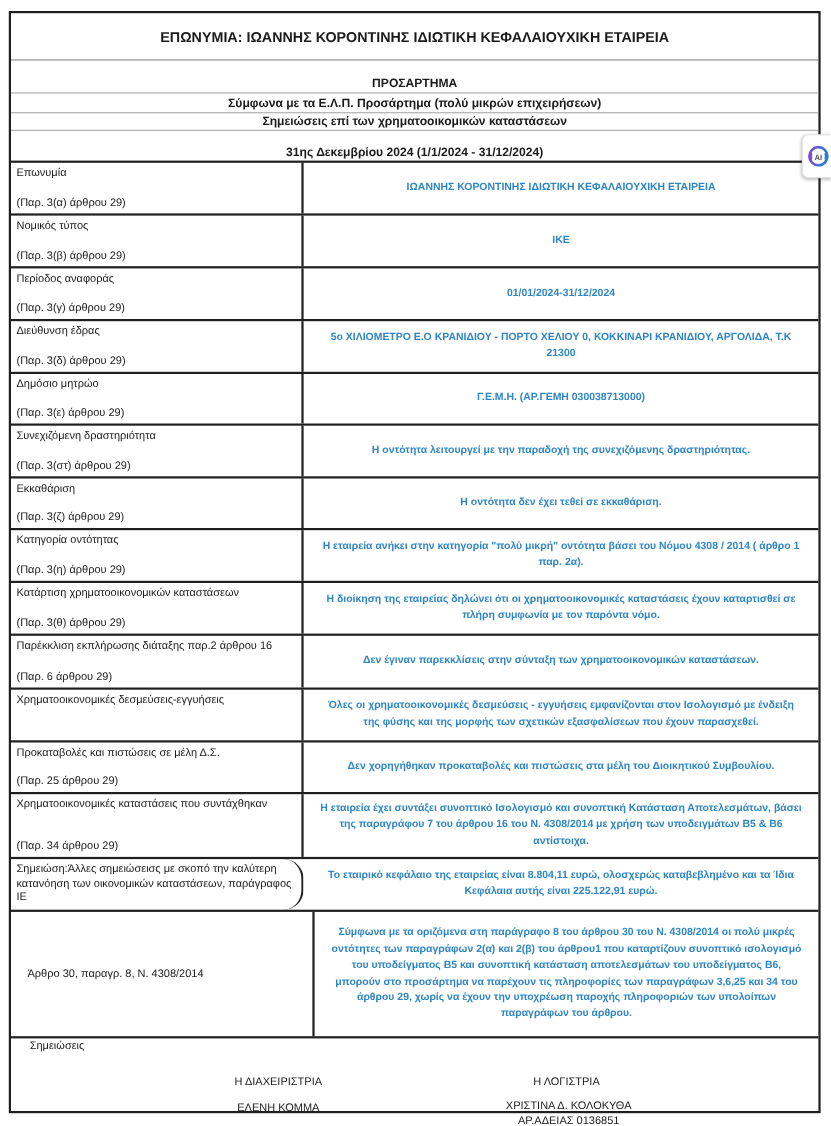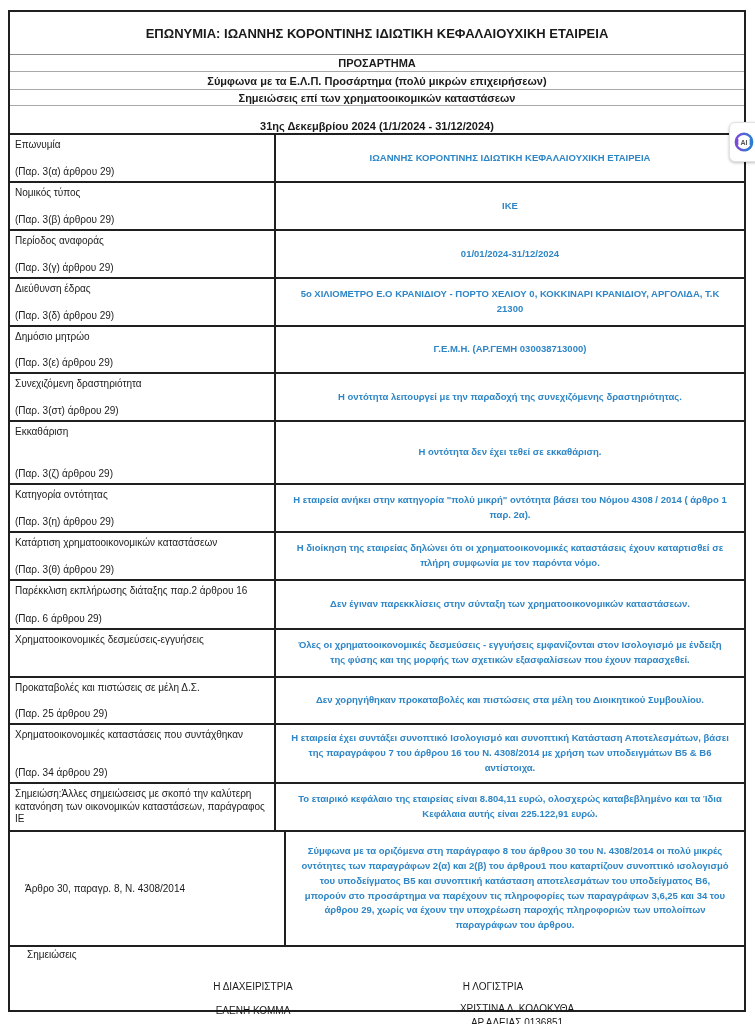--- a/index.html
+++ b/index.html
@@ -18,50 +18,50 @@
   .hdr-company{
     height:43px;border-bottom:1px solid #8a8a8a;box-sizing:border-box;
     display:flex;align-items:center;justify-content:center;
     font-weight:bold;font-size:13px;
   }
   .hdr-sub{
     box-sizing:border-box;border-bottom:1px solid #a8a8a8;
     display:flex;align-items:center;justify-content:center;
     font-weight:bold;font-size:11px;
   }
-  .hdr-sub.s1{height:17px;}
+  .hdr-sub.s1{height:17px;margin-top:13px;}
   .hdr-sub.s2{height:18px;}
   .hdr-sub.s3{height:16px;}
   .hdr-sub.s4{height:15px;border-bottom:none;margin-top:12px;}
   
   .tbl{border-top:2px solid var(--line);}
   .row{display:flex;box-sizing:border-box;}
   .row + .row{border-top:2px solid var(--line);}
   .cell-l{
     width:266px;box-sizing:border-box;border-right:2px solid var(--line);
     padding:4px 5px 3px 5px;display:flex;flex-direction:column;
     justify-content:space-between;font-size:10px;line-height:1.25;
   }
-  .cell-l.start{justify-content:flex-start;}
+  .cell-l.start{justify-content:flex-start;border-radius:18px;}
   .cell-l.center{justify-content:center;margin-left:10px;}
   .cell-r{
     flex:1;display:flex;align-items:center;justify-content:center;
     text-align:center;color:var(--accent);font-weight:bold;
     font-size:9.5px;line-height:1.55;padding:2px 14px;box-sizing:border-box;
   }
   
   .notes{
     border-top:2px solid var(--line);height:95px;position:relative;
     box-sizing:border-box;font-size:10px;
   }
   .notes-label{position:absolute;left:4px;top:2px;margin-left:13px;}
   .sig{position:absolute;transform:translateX(-50%);white-space:nowrap;font-size:10px;}
   .sig.role-l{left:243px;top:34px;}
   .sig.name-l{left:243px;top:58px;}
-  .sig.role-r{left:483px;top:34px;}
+  .sig.role-r{left:505px;top:34px;}
   .sig.name-r{left:507px;top:56px;}
   .sig.lic-r{left:507px;top:70px;}
   
   .ai-badge{
     position:absolute;right:-6px;top:122px;width:32px;height:40px;
     background:#fff;border:1px solid #e3e3e3;border-radius:6px;
     box-shadow:0 1px 3px rgba(0,0,0,.25);
     display:flex;align-items:center;justify-content:flex-start;
     padding-left:3px;box-sizing:border-box;cursor:pointer;
   }
@@ -120,21 +120,21 @@
     </div>
 
     <div class="row" style="height:48px">
       <div class="cell-l">
         <span>Συνεχιζόμενη δραστηριότητα</span>
         <span>(Παρ. 3(στ) άρθρου 29)</span>
       </div>
       <div class="cell-r">Η οντότητα λειτουργεί με την παραδοχή της συνεχιζόμενης δραστηριότητας.</div>
     </div>
 
-    <div class="row" style="height:63px">
+    <div class="row" style="height:47px">
       <div class="cell-l">
         <span>Εκκαθάριση</span>
         <span>(Παρ. 3(ζ) άρθρου 29)</span>
       </div>
       <div class="cell-r">Η οντότητα δεν έχει τεθεί σε εκκαθάριση.</div>
     </div>
 
     <div class="row" style="height:48px">
       <div class="cell-l">
         <span>Κατηγορία οντότητας</span>

